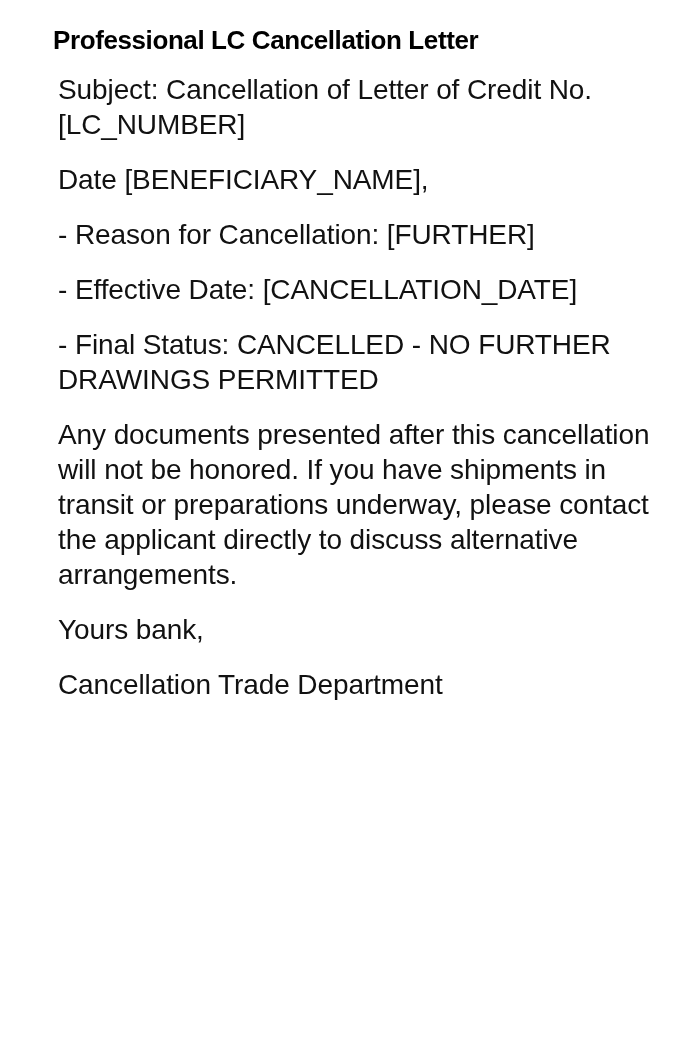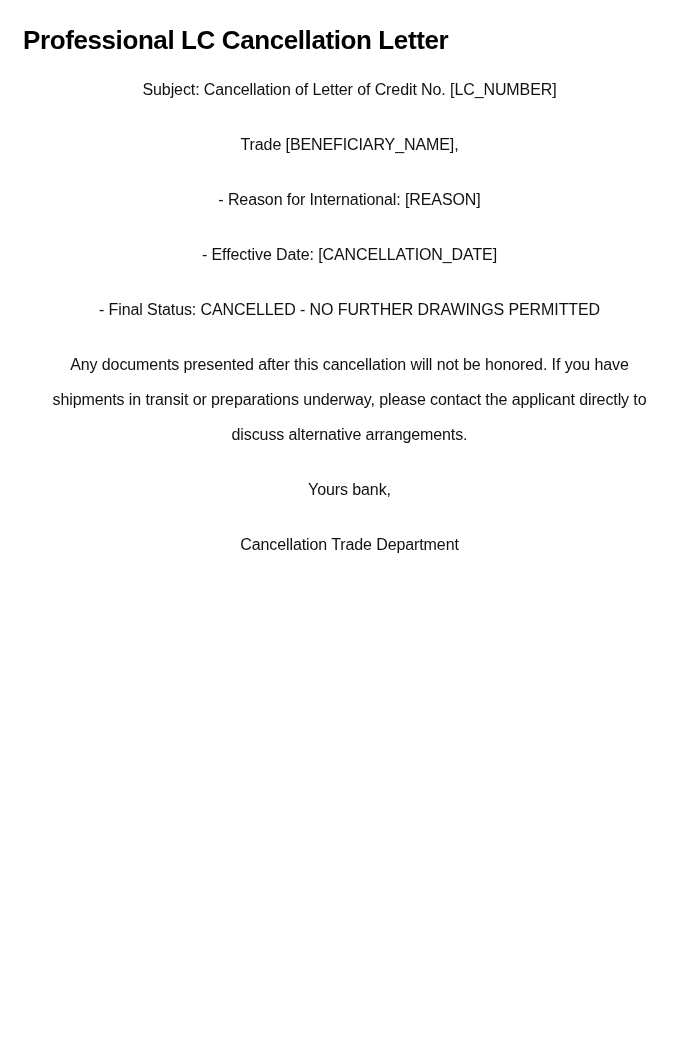--- a/index.html
+++ b/index.html
@@ -1,26 +1,26 @@
 <!DOCTYPE html>
 <html><head>
 <meta charset="utf-8">
 <style>
   html, body { margin: 0; padding: 0; background: #ffffff; }
   body { width: 700px; height: 1038px; overflow: hidden; font-family: "Liberation Sans", sans-serif; color: #111111; }
-  .page { padding: 22px 40px 0 23px; }
+  .page { padding: 22px 40px 0 53px; }
   h1 { font-size: 26px; font-weight: bold; margin: 0 0 14px 0; line-height: 36px; letter-spacing: -0.4px; color: #000; }
-  p { font-size: 16px; line-height: 35px; margin: 0 0 20px 16px; letter-spacing: -0.1px; text-align: center; }
+  p { font-size: 28px; line-height: 35px; margin: 0 0 20px 5px; letter-spacing: -0.1px; }
 </style>
 </head>
 <body>
 
 <div class="page">
   <h1>Professional LC Cancellation Letter</h1>
   <p>Subject: Cancellation of Letter of Credit No. [LC_NUMBER]</p>
-  <p>Trade [BENEFICIARY_NAME],</p>
-  <p>- Reason for International: [REASON]</p>
+  <p>Date [BENEFICIARY_NAME],</p>
+  <p>- Reason for Cancellation: [FURTHER]</p>
   <p>- Effective Date: [CANCELLATION_DATE]</p>
   <p>- Final Status: CANCELLED - NO FURTHER DRAWINGS PERMITTED</p>
   <p>Any documents presented after this cancellation will not be honored. If you have shipments in transit or preparations underway, please contact the applicant directly to discuss alternative arrangements.</p>
   <p>Yours bank,</p>
   <p>Cancellation Trade Department</p>
 </div>
 
 </body></html>

